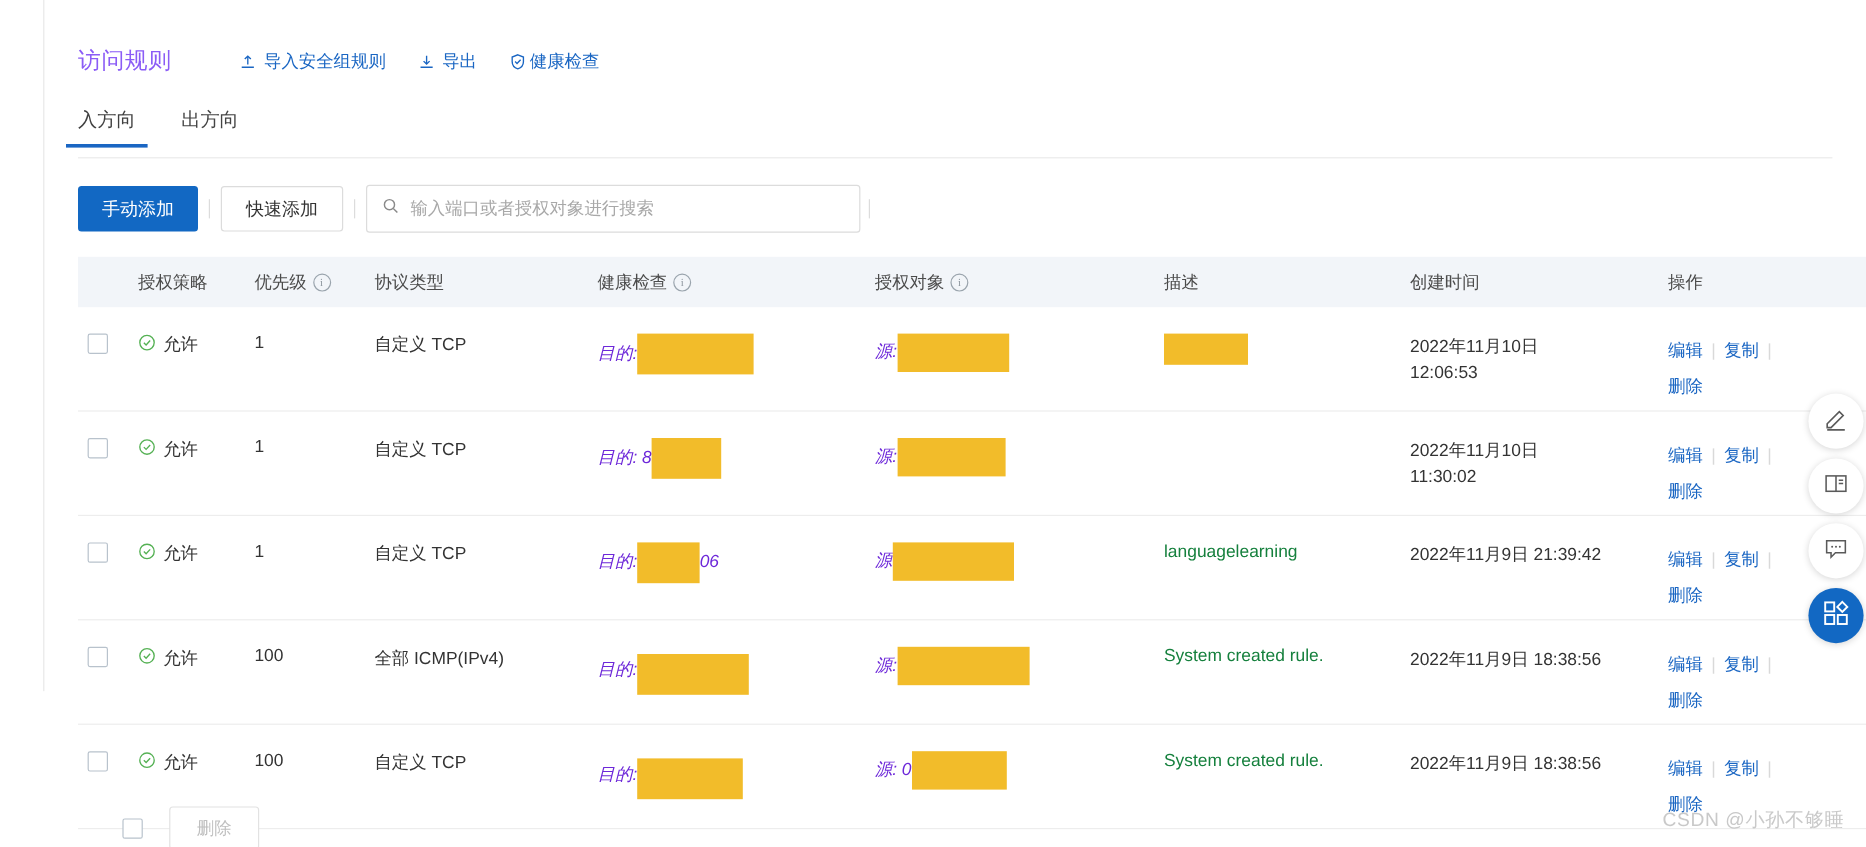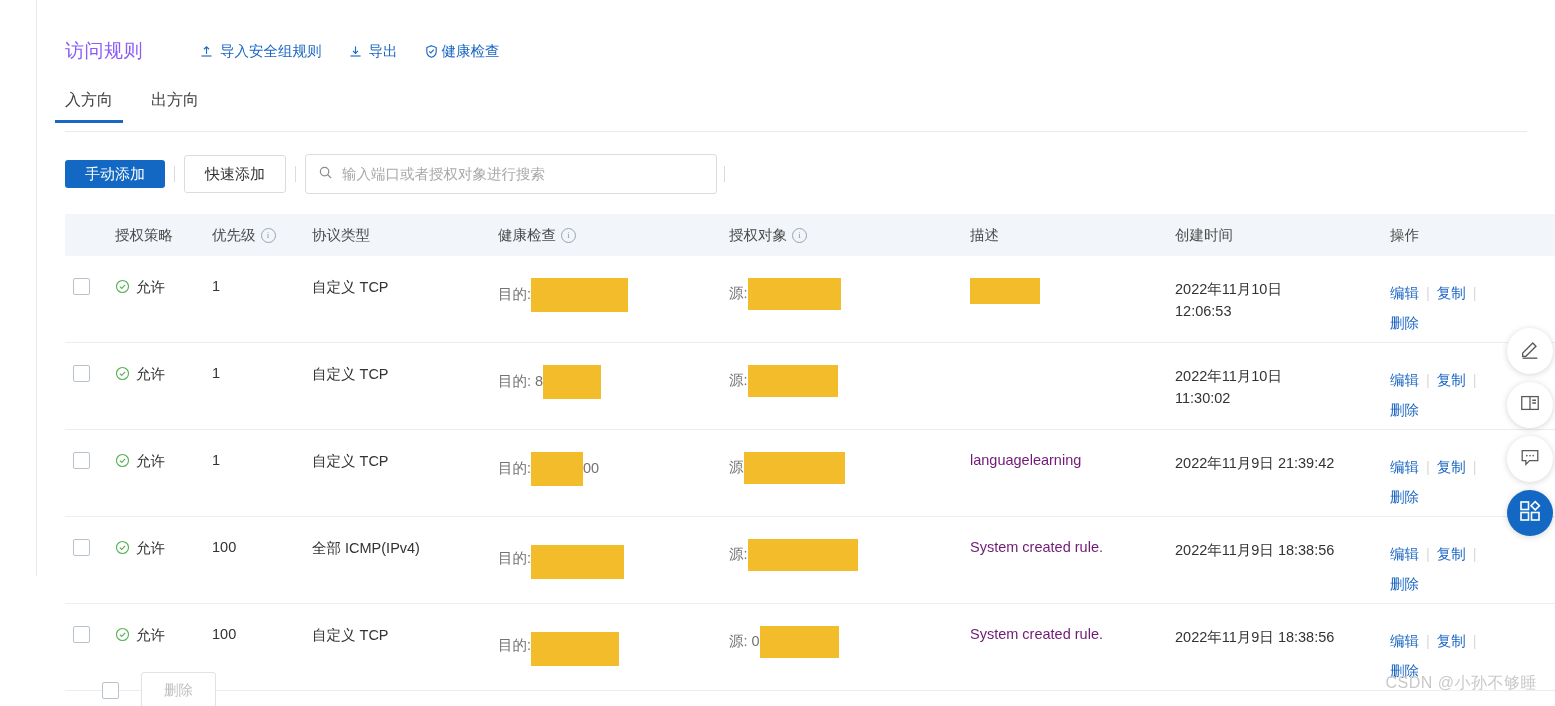--- a/index.html
+++ b/index.html
@@ -111,21 +111,21 @@
     display: flex;
     align-items: center;
     padding: 22px 0 0 28px;
   }
   .btn-primary {
     background: #1268c3;
     color: #ffffff;
     font-size: 15px;
     border: none;
     border-radius: 3px;
-    height: 28px;
+    height: 38px;
     padding: 0 20px;
     cursor: pointer;
     font-family: inherit;
   }
   .tb-sep {
     width: 1px;
     height: 16px;
     background: #dcdcdc;
     margin: 0 9px;
   }
@@ -239,23 +239,23 @@
     font-size: 9px;
     line-height: 12px;
     text-align: center;
     font-family: "Liberation Serif", serif;
   }
   .redact {
     display: inline-block;
     background: #f2bc2a;
     vertical-align: middle;
   }
-  .port-cell, .target-cell { color: #737373; white-space: nowrap; line-height: 20px; }
+  .port-cell, .target-cell { color: #6d28d9; white-space: nowrap; line-height: 20px; font-style: italic; }
   .time-cell { color: #333; line-height: 22px; }
-  .desc-cell { color: #701a75; }
+  .desc-cell { color: #15803d; }
 
   .ops { display: flex; flex-wrap: wrap; width: 120px; line-height: 30px; align-items: flex-end; }
   .op-link {
     color: #1a66c3;
     cursor: pointer;
     white-space: nowrap;
   }
   .op-div { color: #d9d9d9; margin: 0 7px; }
 
   
@@ -479,21 +479,21 @@
               <span class="policy">
                 <span><svg width="15" height="15" viewBox="0 0 16 16" fill="none" stroke="#55b154" stroke-width="1.2">
                     <circle cx="8" cy="8" r="6.4"></circle>
                     <path d="M5.2 8.1l2 2 3.6-3.9"></path>
                   </svg></span>
                 <span>允许</span>
               </span>
             </div>
             <div class="c-prio">1</div>
             <div class="c-proto">自定义 TCP</div>
-            <div class="c-port port-cell"><span>目的:</span><span class="redact" style="width:52px;height:34px;"></span><span>00</span></div>
+            <div class="c-port port-cell"><span>目的:</span><span class="redact" style="width:52px;height:34px;"></span><span>06</span></div>
             <div class="c-target target-cell"><span>源</span><span class="redact" style="width:101px;height:32px;"></span></div>
             <div class="c-desc desc-cell"><span>languagelearning</span></div>
             <div class="c-time time-cell">
               <div>2022年11月9日 21:39:42</div>
             </div>
             <div class="c-ops">
               <div class="ops">
                 <span class="op-link">编辑</span>
                 <span class="op-div">|</span>
                 <span class="op-link">复制</span>

